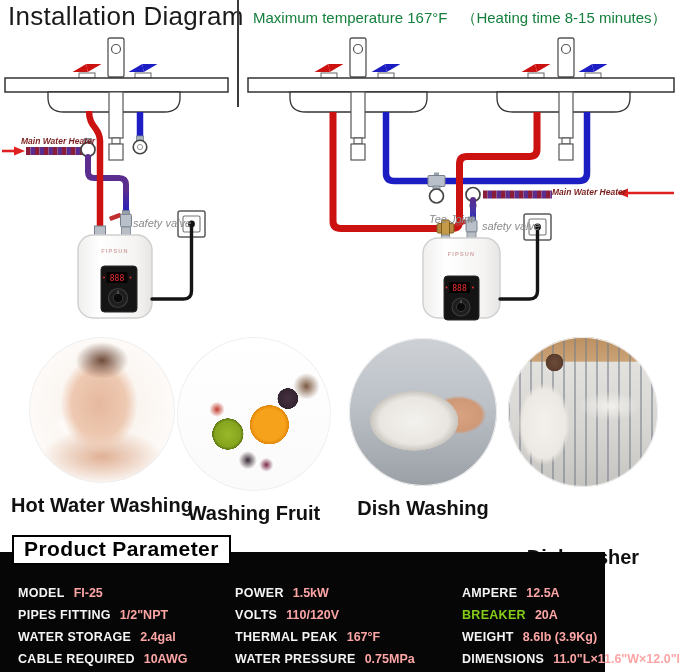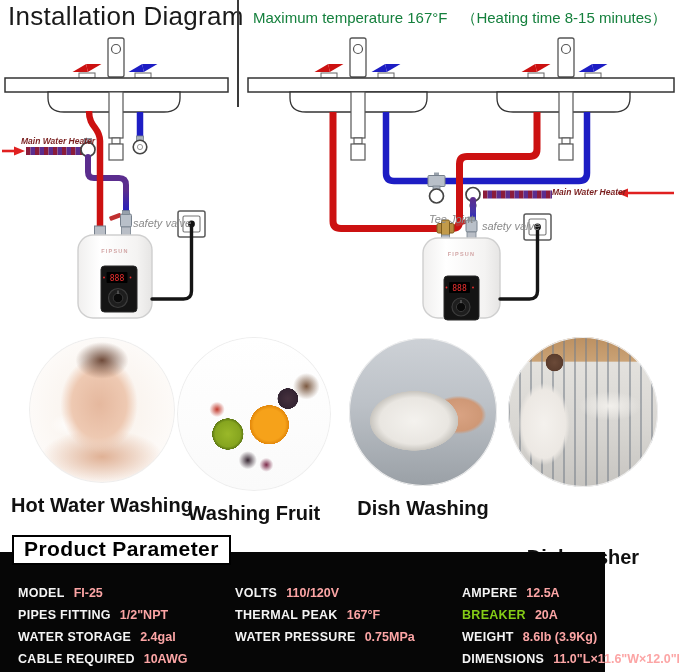--- a/index.html
+++ b/index.html
@@ -339,20 +339,24 @@
         <span class="pvalue">2.4gal</span>
       </div>
       <div class="prow">
         <span class="plabel">CABLE REQUIRED</span>
         <span class="pvalue">10AWG</span>
       </div>
     </div>
 
     <div class="pcol pcol2">
       <div class="prow">
+        <span class="plabel">POWER</span>
+        <span class="pvalue">1.5kW</span>
+      </div>
+      <div class="prow">
         <span class="plabel">VOLTS</span>
         <span class="pvalue">110/120V</span>
       </div>
       <div class="prow">
         <span class="plabel">THERMAL PEAK</span>
         <span class="pvalue">167°F</span>
       </div>
       <div class="prow">
         <span class="plabel">WATER PRESSURE</span>
         <span class="pvalue">0.75MPa</span>

